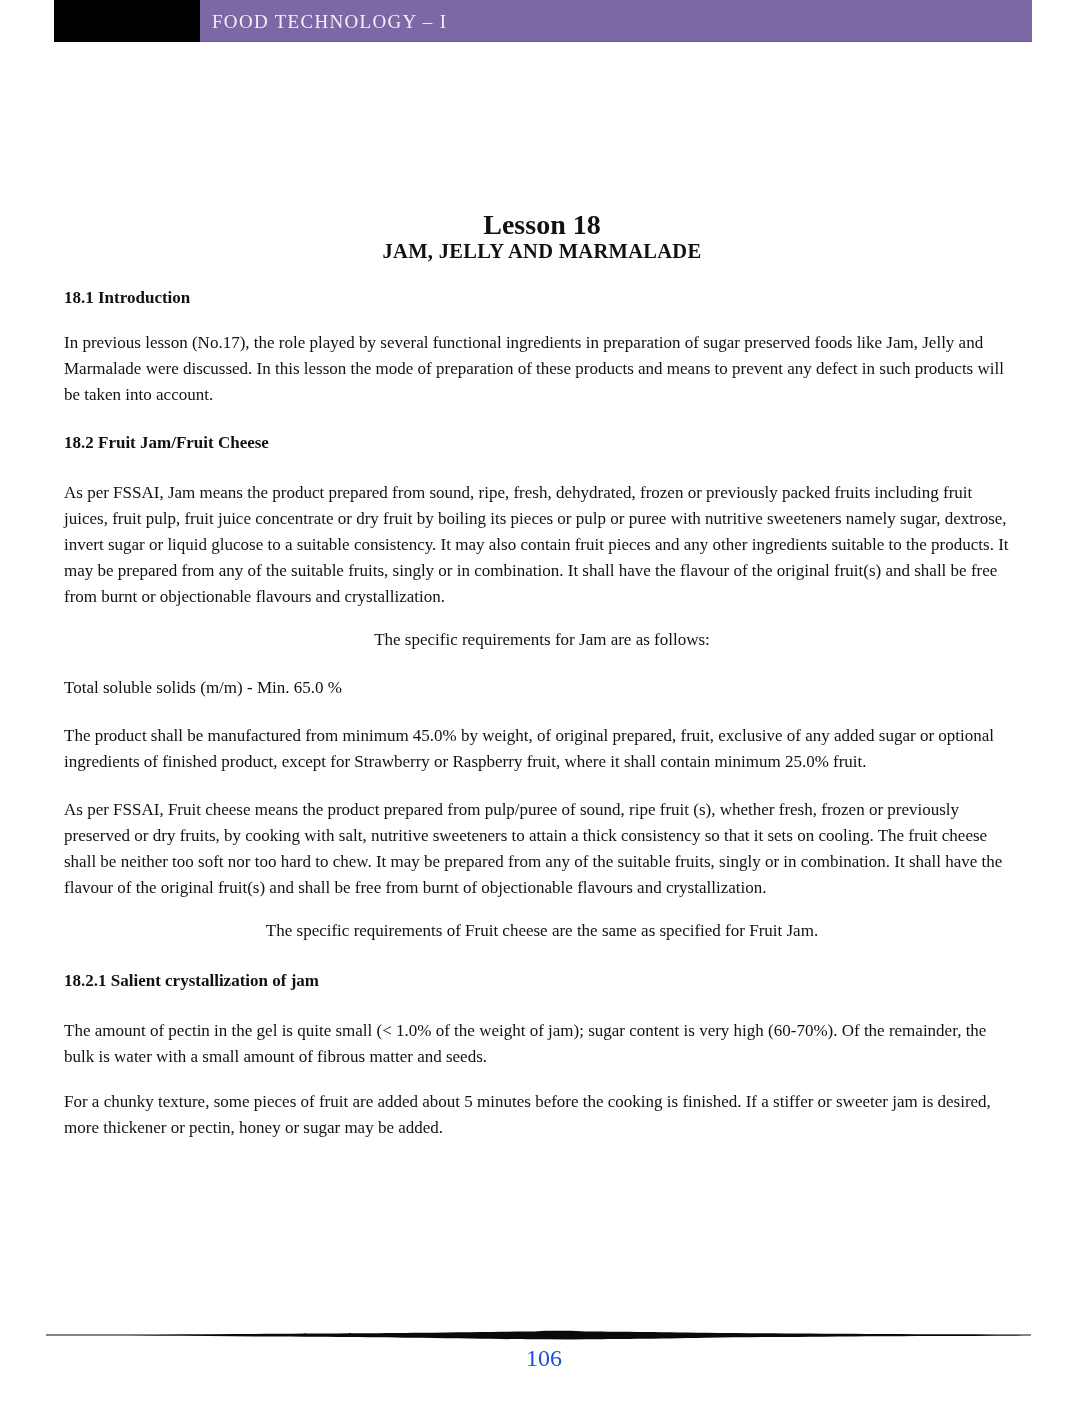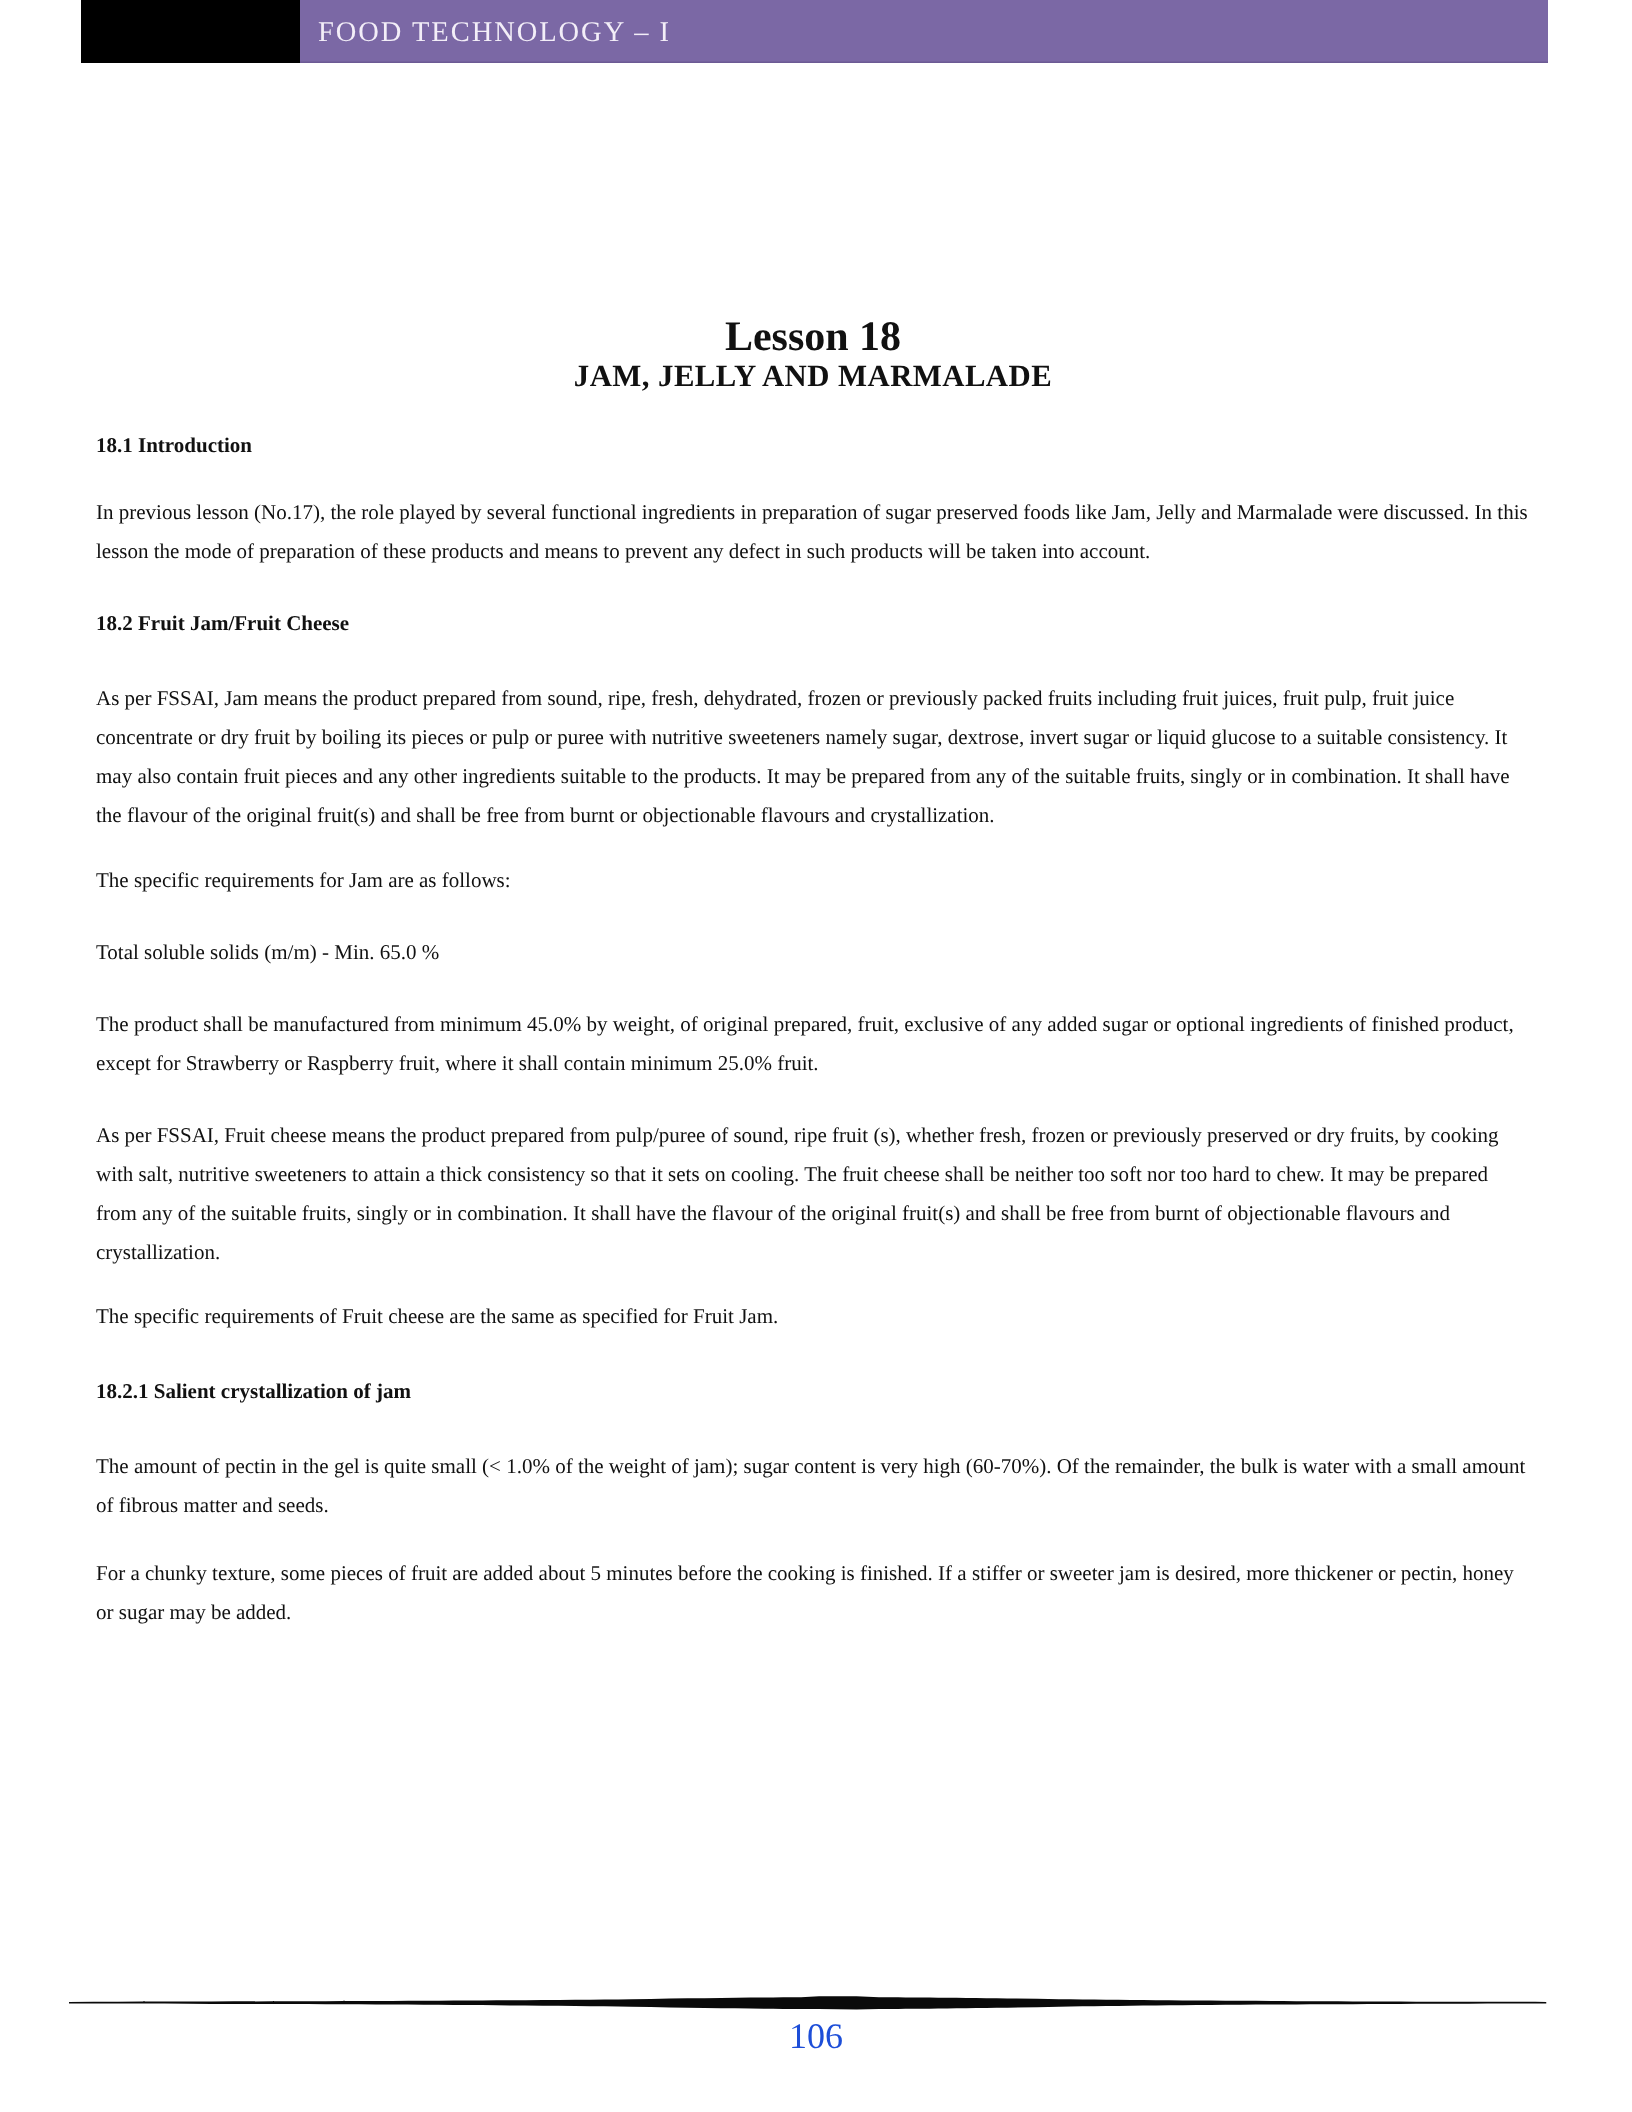--- a/index.html
+++ b/index.html
@@ -38,31 +38,31 @@
   
   .content {
     position: absolute;
     top: 42px; left: 0;
     width: 1088px;
     padding: 0 68px 0 64px;
     box-sizing: border-box;
   }
   .content > * { margin: 0; }
   p, h2, h3 {
-    font-size: 14px;
+    font-size: 17px;
     line-height: 26px;
     font-weight: normal;
   }
   .centered { text-align: center; }
   .bold { font-weight: bold; }
 
   .lesson-label { margin-top: 170px; font-size: 28px; line-height: 26px; }
   .lesson-title { font-size: 20.5px; line-height: 26px; letter-spacing: 0.3px; }
 
-  .mt17 { margin-top: 17px; }
+  .mt17 { margin-top: 17px; text-align: center; }
   .mt19 { margin-top: 19px; }
   .mt21 { margin-top: 21px; }
   .mt22 { margin-top: 22px; }
   .mt24 { margin-top: 24px; }
 
   
   .footer-divider {
     position: absolute;
     left: 46px; top: 1330px;
     width: 985px; height: 12px;

